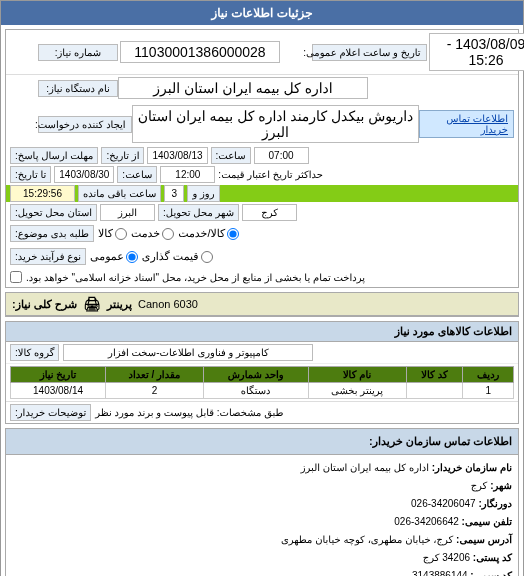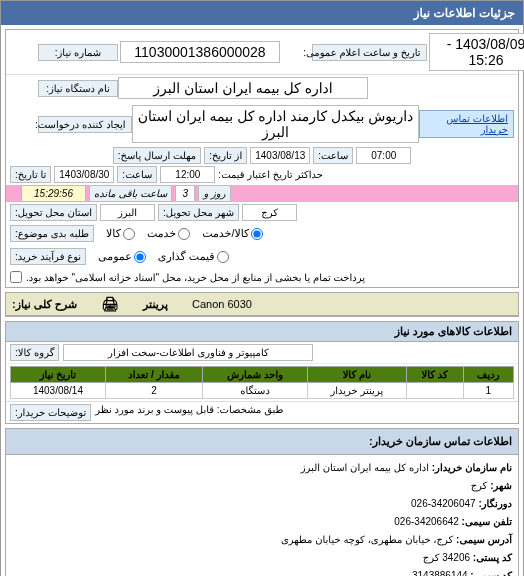--- a/index.html
+++ b/index.html
@@ -12,20 +12,21 @@
     }
     .page-container {
       width: 524px;
       min-height: 576px;
       background: #fff;
       border: 1px solid #999;
     }
     .header-bar {
       background: #4a6fa5;
       color: #fff;
+      text-align: center;
       padding: 5px 8px;
       font-size: 12px;
       font-weight: bold;
     }
     .section {
       border: 1px solid #aaa;
       margin: 4px 4px 0 4px;
       background: #fff;
     }
     .row {
@@ -96,21 +97,21 @@
       cursor: pointer;
       background: #d0e8ff;
       border: 1px solid #88aacc;
       padding: 2px 5px;
       font-size: 10px;
     }
     .radio-row {
       display: flex;
       flex-direction: row-reverse;
       align-items: center;
-      gap: 12px;
+      gap: 4px;
       padding: 2px 4px;
       margin-bottom: 2px;
     }
     .radio-item {
       display: flex;
       align-items: center;
       gap: 2px;
       flex-direction: row-reverse;
     }
     .checkbox-row {
@@ -128,21 +129,21 @@
     }
     .printer-header {
       background: #e8e8c8;
       padding: 3px 6px;
       font-weight: bold;
       font-size: 11px;
       border-bottom: 1px solid #aaa;
       display: flex;
       flex-direction: row-reverse;
       align-items: center;
-      gap: 24px;
+      gap: 6px;
     }
     .items-section {
       border: 1px solid #aaa;
       margin: 4px;
     }
     .items-title {
       background: #c8d8e8;
       padding: 3px 6px;
       font-weight: bold;
       font-size: 11px;
@@ -170,21 +171,21 @@
     }
     td {
       border: 1px solid #ccc;
       padding: 2px 4px;
       text-align: center;
     }
     tr:nth-child(even) td { background: #f8f8ff; }
     .notes-row {
       display: flex;
       flex-direction: row-reverse;
-      align-items: flex-start;
+      align-items: center;
       gap: 4px;
       padding: 2px 4px;
       font-size: 10px;
       border-top: 1px solid #ddd;
     }
     .buyer-info {
       border: 1px solid #aaa;
       margin: 4px;
       padding: 4px 6px;
       font-size: 10px;
@@ -233,36 +234,36 @@
       <span class="label">نام دستگاه نیاز:</span>
       <span class="value-box" style="min-width:250px;">اداره کل بیمه ایران استان البرز</span>
     </div>
 
     <div class="row" style="padding:2px 4px;">
       <span class="label">ایجاد کننده درخواست:</span>
       <span class="value-box" style="min-width:200px;">داریوش بیکدل کارمند  اداره کل بیمه ایران استان البرز</span>
       <span class="blue-link">اطلاعات تماس خریدار</span>
     </div>
 
-    <div class="date-time-row" style="padding:0 4px;justify-content:center;">
+    <div class="date-time-row" style="padding:0 4px;">
       <span class="small-label">مهلت ارسال پاسخ:</span>
       <span class="small-label">از تاریخ:</span>
       <span class="small-value">1403/08/13</span>
       <span class="small-label">ساعت:</span>
       <span class="small-value">07:00</span>
     </div>
     <div class="date-time-row" style="padding:0 4px;">
       <span class="small-label">تا تاریخ:</span>
       <span class="small-value">1403/08/30</span>
       <span class="small-label">ساعت:</span>
       <span class="small-value">12:00</span>
       <span style="margin-right:8px;font-size:10px;">حداکثر تاریخ اعتبار قیمت:</span>
     </div>
 
-    <div class="date-time-row" style="padding:0 15px; background:#f9a8d4;font-style:italic;">
+    <div class="date-time-row" style="padding:0 4px; background:#84cc16;">
       <span class="small-value highlight-yellow" style="min-width:65px;">15:29:56</span>
       <span class="small-label">ساعت باقی مانده</span>
       <span class="small-value" style="min-width:20px;">3</span>
       <span class="small-label">روز و</span>
     </div>
 
     <div class="date-time-row" style="padding:0 4px;">
       <span class="small-label">استان محل تحویل:</span>
       <span class="small-value">البرز</span>
       <span class="small-label">شهر محل تحویل:</span>
@@ -330,21 +331,21 @@
             <th>نام کالا</th>
             <th>واحد شمارش</th>
             <th>مقدار / تعداد</th>
             <th>تاریخ نیاز</th>
           </tr>
         </thead>
         <tbody id="items-tbody">
         <tr>
               <td>1</td>
               <td></td>
-              <td>پرینتر خریدار</td>
+              <td>پرینتر بخشی</td>
               <td>دستگاه</td>
               <td>2</td>
               <td>1403/08/14</td>
             </tr>
           </tbody>
       </table>
     </div>
 
     <div class="notes-row">
       <span class="small-label">توضیحات خریدار:</span>

